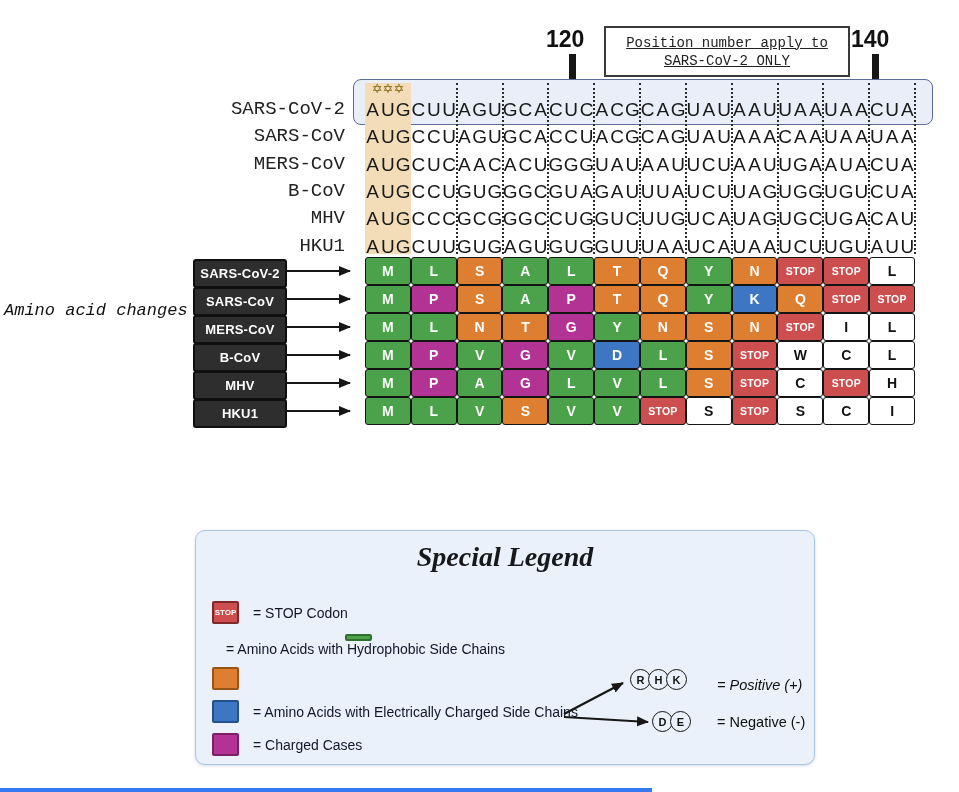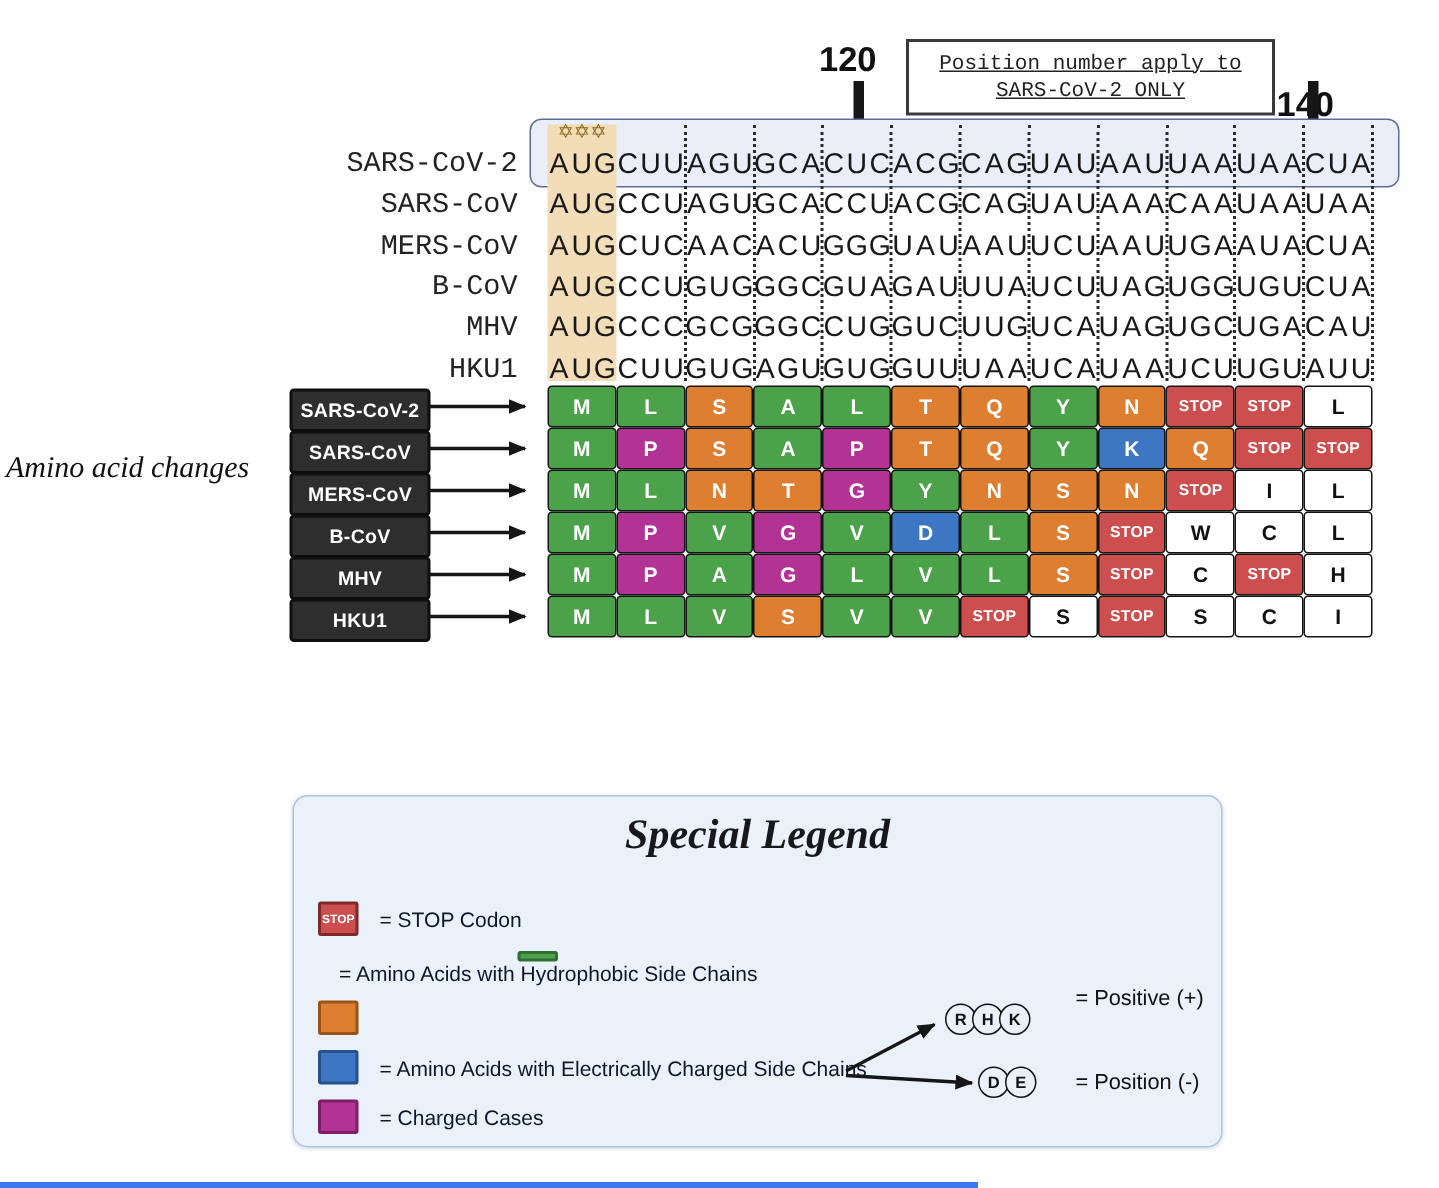--- a/index.html
+++ b/index.html
@@ -2,21 +2,21 @@
 <html><head>
 <meta charset="utf-8">
 <style>
   html,body{margin:0;padding:0;background:#fff;}
   #canvas{position:relative;width:959px;height:792px;background:#ffffff;overflow:hidden;
           font-family:"Liberation Sans",sans-serif;}
 
   
   .pos-label{position:absolute;width:52px;font-weight:bold;font-size:23px;color:#111;}
   #pos120{left:546px;top:26px;}
-  #pos140{left:851px;top:26px;margin-top:30px;}
+  #pos140{left:851px;top:26px;}
   .tick{position:absolute;width:7px;height:26px;background:#161616;top:54px;}
   #tick120{left:569px;}
   #tick140{left:872px;}
   #note-box{position:absolute;left:604px;top:26px;width:242px;height:47px;background:#fff;
             border:2px solid #3a3a3a;display:flex;flex-direction:column;justify-content:center;
             align-items:center;font-family:"Liberation Mono",monospace;font-size:14px;color:#222;
             line-height:18px;}
   #note-box span{text-decoration:underline;white-space:nowrap;}
 
   
@@ -26,22 +26,22 @@
   #stars{position:absolute;left:365px;top:81px;width:46px;display:flex;justify-content:center;gap:1px;
          font-size:13px;color:#8a6a18;font-family:"DejaVu Sans",sans-serif;}
   .dotline{position:absolute;top:83px;height:171px;width:0;border-left:2px dotted #2b2b2b;}
   .rna-row{position:absolute;left:365px;width:550px;height:27.3px;display:flex;}
   .codon{display:flex;flex:1;}
   .codon span{flex:1;text-align:center;font-size:19px;color:#191919;line-height:27.3px;}
   .rna-label{position:absolute;left:150px;width:195px;height:27.3px;text-align:right;
              font-family:"Liberation Mono",monospace;font-size:19px;color:#222;line-height:27.3px;}
 
   
-  #aa-caption{position:absolute;left:4px;top:301px;font-family:Liberation Serif, serif;
-              font-style:italic;font-size:20px;color:#111;white-space:nowrap;}
+  #aa-caption{position:absolute;left:4px;top:301px;font-family:Liberation Mono, monospace;
+              font-style:italic;font-size:17px;color:#111;white-space:nowrap;}
   .virus-box{position:absolute;left:193px;width:90px;height:25px;background:#2e2e2e;
              border:2px solid #0f0f0f;border-radius:3px;color:#fff;font-weight:bold;font-size:13px;
              display:flex;align-items:center;justify-content:center;letter-spacing:.2px;}
   #aa-arrows{position:absolute;left:284px;top:257px;}
   #aa-grid{position:absolute;left:365px;top:257px;width:550px;height:168px;display:grid;
            grid-template-columns:repeat(12,1fr);grid-template-rows:repeat(6,1fr);}
   .aa-cell{border:1.7px solid #141414;border-radius:3px;display:flex;align-items:center;
            justify-content:center;font-weight:bold;font-size:14px;color:#fff;}
   .aa-cell.stop{font-size:10.5px;letter-spacing:.2px;}
   .aa-cell.white{color:#111;background:#fff;}
@@ -605,22 +605,22 @@
         </marker>
       </defs>
       <line x1="368" y1="183" x2="427" y2="152" stroke="#161616" stroke-width="2.2" marker-end="url(#ah2)"></line>
       <line x1="368" y1="186" x2="452" y2="191" stroke="#161616" stroke-width="2.2" marker-end="url(#ah2)"></line>
     </svg>
     <div class="circle-group" id="pos-circles" style="left:437px;top:138px;">
         <div class="aa-circle">R</div>
         <div class="aa-circle">H</div>
         <div class="aa-circle">K</div>
       </div>
-    <div class="charge-label" style="left:521px;top:127px;">= Positive (+)</div>
+    <div class="charge-label" style="left:521px;top:146px;font-style:italic;">= Positive (+)</div>
     <div class="circle-group" id="neg-circles" style="left:459px;top:180px;">
         <div class="aa-circle">D</div>
         <div class="aa-circle">E</div>
       </div>
-    <div class="charge-label" style="left:521px;top:183px;">= Position (-)</div>
+    <div class="charge-label" style="left:521px;top:183px;">= Negative (-)</div>
   </div>
 
   <div id="bottom-strip"></div>
 </div>
 
 </body></html>

